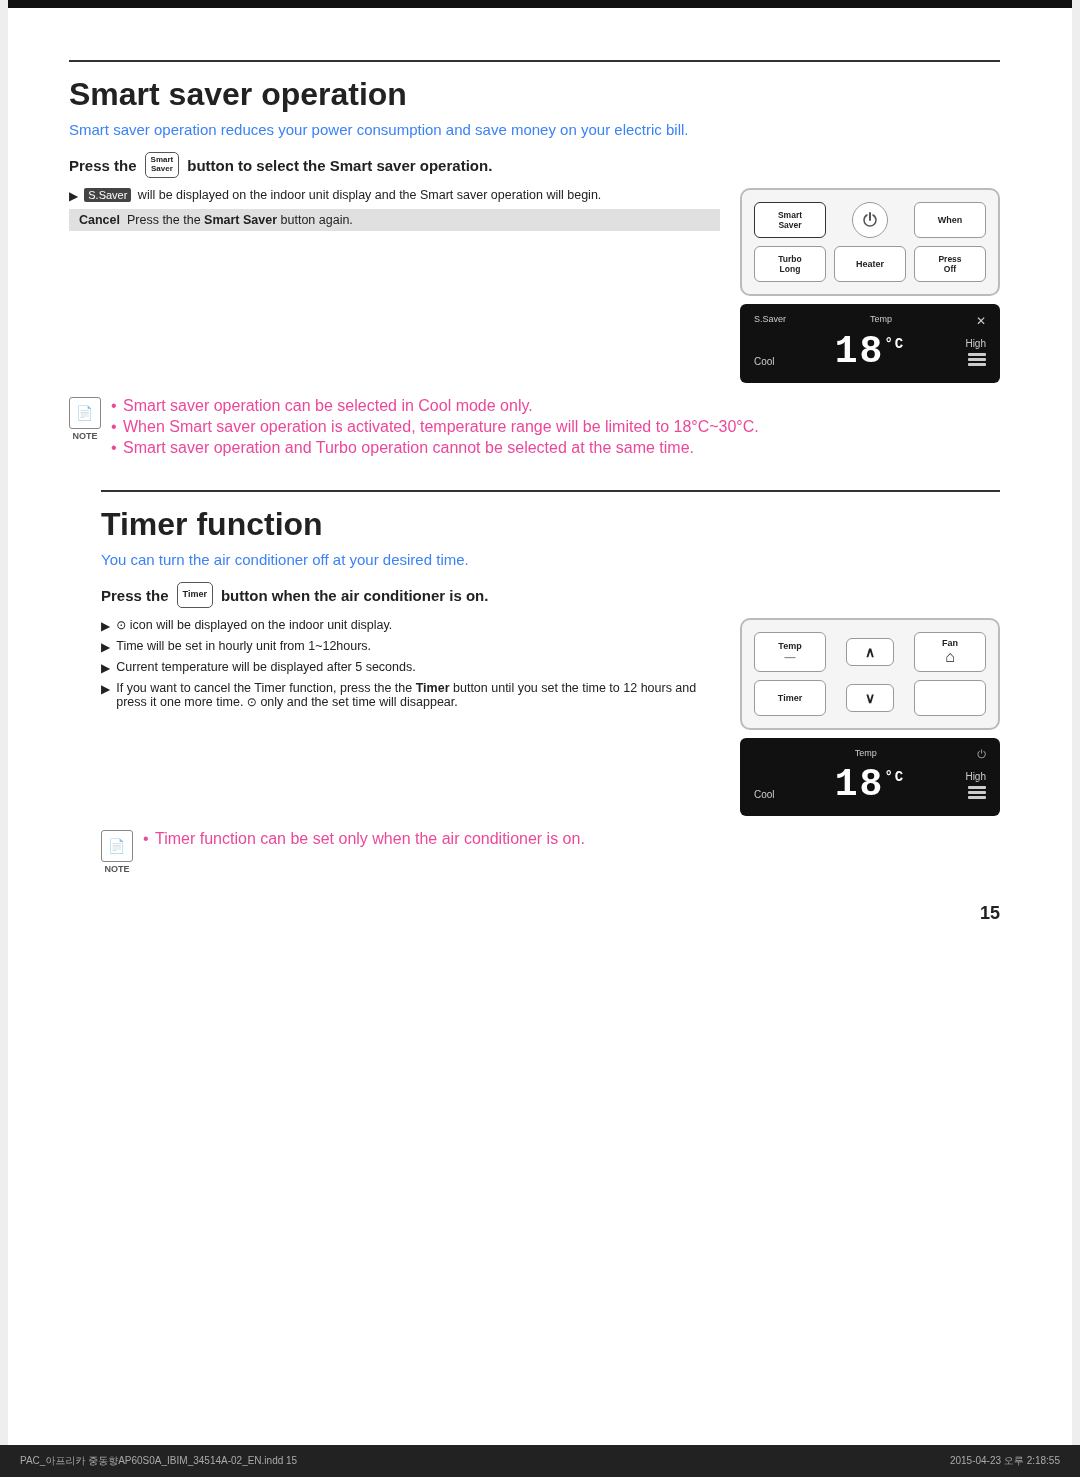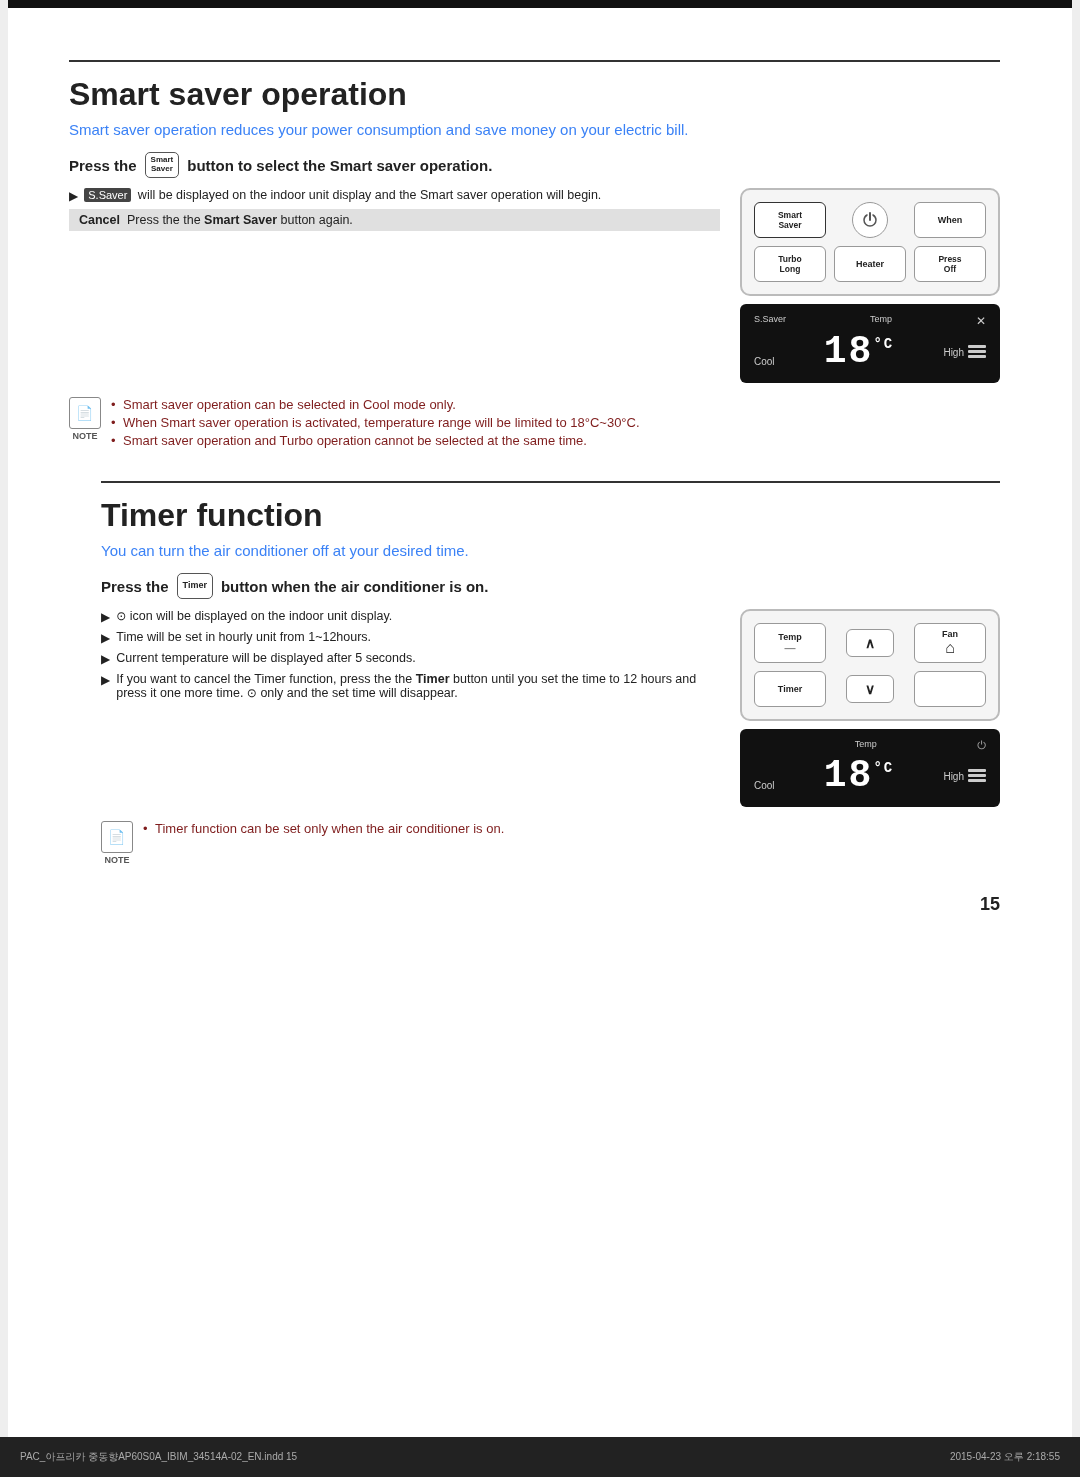--- a/index.html
+++ b/index.html
@@ -180,21 +180,21 @@
       color: #fff;
       letter-spacing: 2px;
     }
     .display-temp-unit {
       font-size: 14px;
       vertical-align: super;
       color: #fff;
     }
     .display-right {
       display: flex;
-      flex-direction: row;
+      flex-direction: column;
       align-items: flex-end;
       gap: 4px;
     }
     .display-high {
       font-size: 10px;
       color: #ccc;
     }
     .display-bars {
       display: flex;
       flex-direction: column;
@@ -237,22 +237,22 @@
       color: #555;
     }
     .note-content {
       flex: 1;
     }
     .note-content ul {
       list-style: none;
       padding: 0;
     }
     .note-content ul li {
-      font-size: 13px;
-      color: #7f1d1d;
+      font-size: 16px;
+      color: #ec4899;
       margin-bottom: 3px;
       padding-left: 12px;
       position: relative;
     }
     .note-content ul li::before {
       content: '•';
       position: absolute;
       left: 0;
     }
 
@@ -292,21 +292,21 @@
       bottom: 30px;
       right: 80px;
       font-size: 18px;
       font-weight: bold;
     }
     .footer-bar {
       position: absolute;
       bottom: 0;
       left: 0;
       right: 0;
-      height: 40px;
+      height: 32px;
       background: #222;
       display: flex;
       align-items: center;
       justify-content: space-between;
       padding: 0 20px;
       font-size: 10px;
       color: #aaa;
     }
     .top-border {
       position: absolute;

